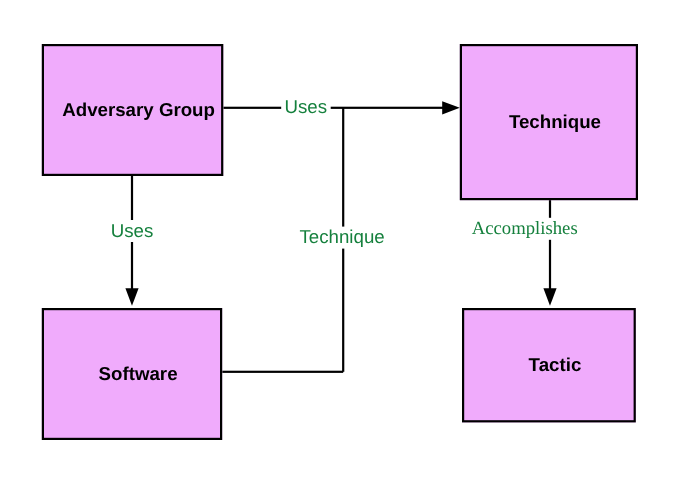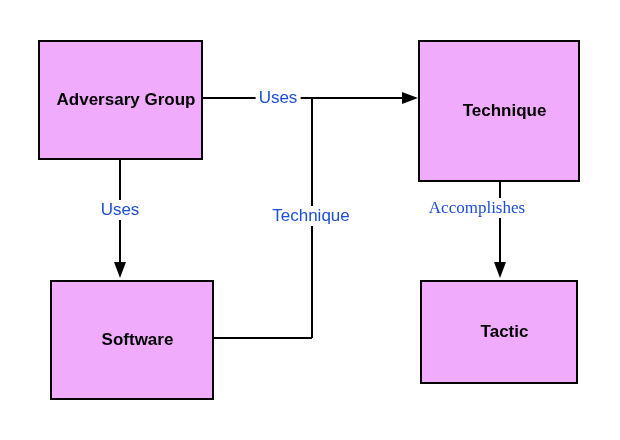--- a/index.html
+++ b/index.html
@@ -55,21 +55,21 @@
     border-right: 6px solid transparent;
     border-top: 16px solid #000000;
     z-index: 1;
   }
   .edge-label {
     position: absolute;
     transform: translate(-50%, -50%);
     background: #ffffff;
     padding: 0 3px;
     font-size: 17px;
-    color: #1d4ed8;
+    color: #15803d;
     white-space: nowrap;
     z-index: 2;
   }
 </style>
 </head>
 <body>
 
 <div class="canvas">
 
   <div>
@@ -97,21 +97,21 @@
   </div>
 
   <div class="node" style="left:38px; top:40px; width:165px; height:120px;">
     <span class="node-label">Adversary Group</span>
   </div>
 
   <div class="node" style="left:418px; top:40px; width:162px; height:142px;">
     <span class="node-label">Technique</span>
   </div>
 
-  <div class="node" style="left:50px; top:280px; width:164px; height:120px;">
+  <div class="node" style="left:38px; top:280px; width:164px; height:120px;">
     <span class="node-label">Software</span>
   </div>
 
   <div class="node" style="left:420px; top:280px; width:158px; height:104px;">
     <span class="node-label">Tactic</span>
   </div>
 
 </div>
 
 </body></html>

